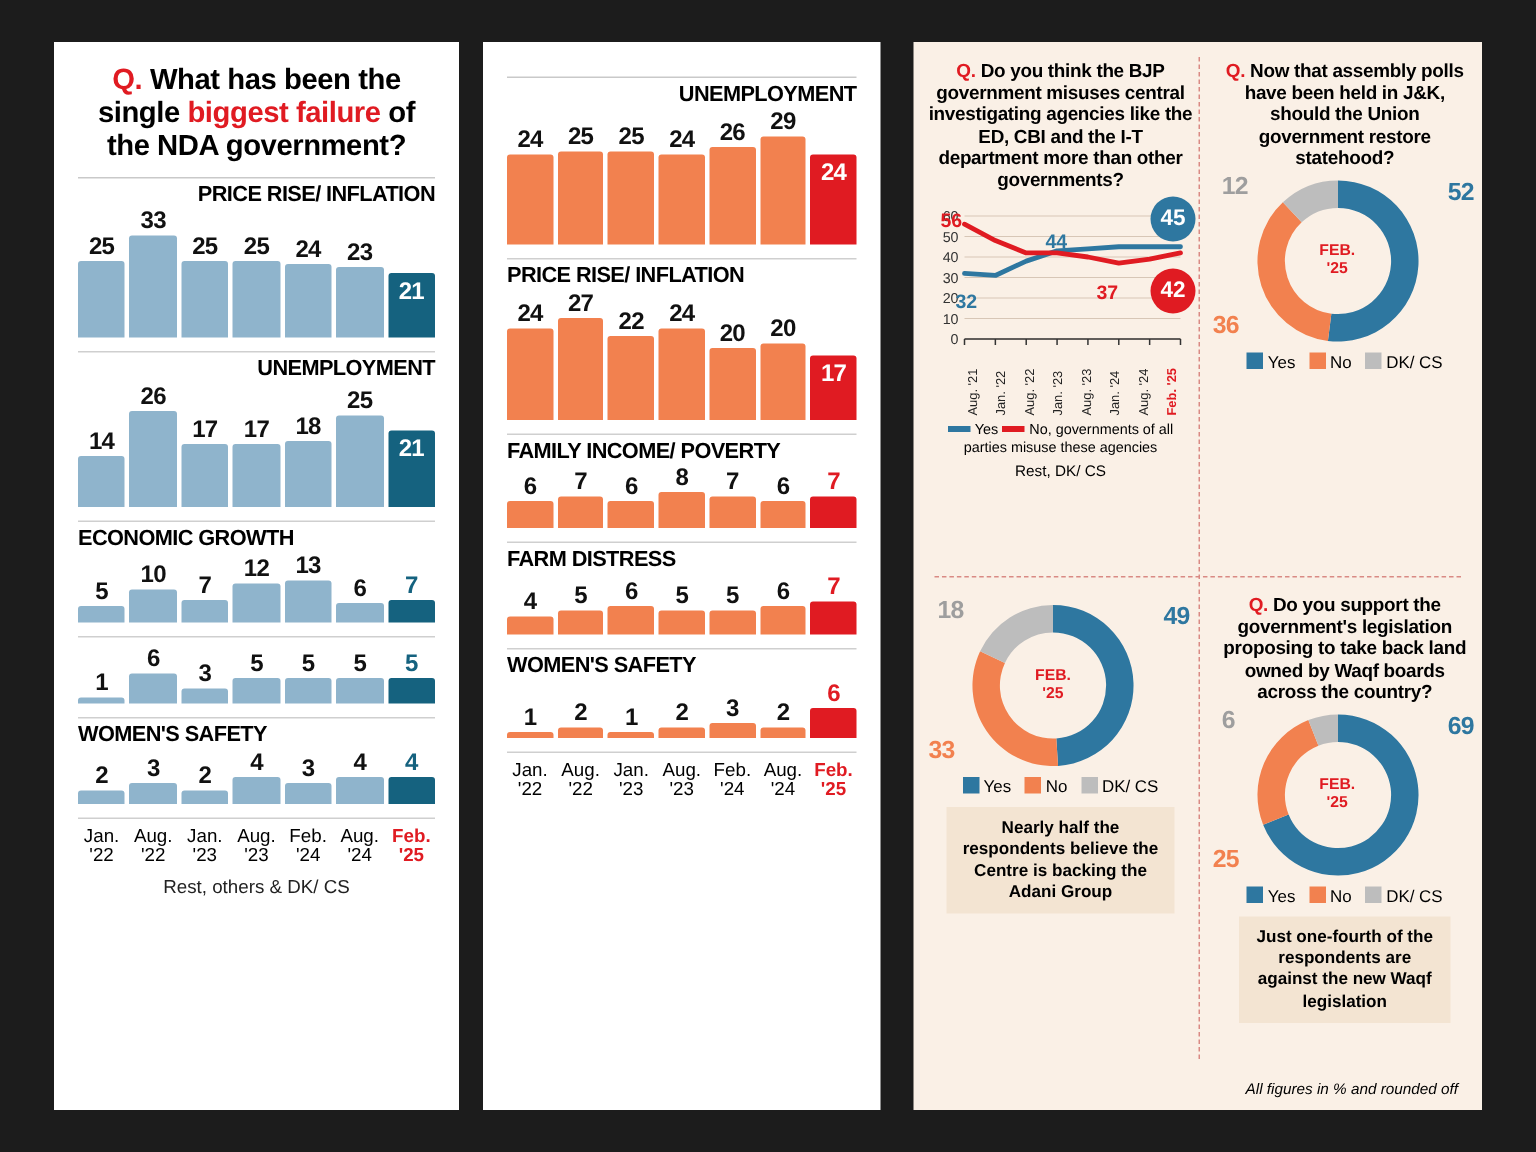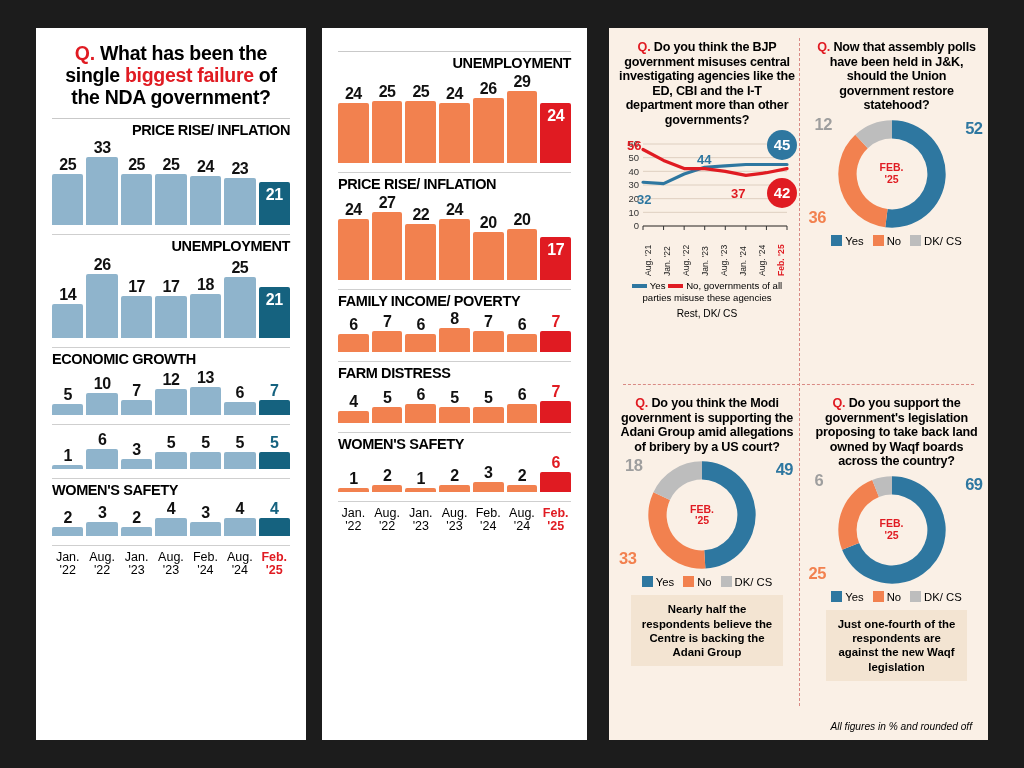--- a/index.html
+++ b/index.html
@@ -280,20 +280,21 @@
         </div>
         <div class="xtick">
           <div>Aug.</div>
           <div>'24</div>
         </div>
         <div class="xtick last">
           <div>Feb.</div>
           <div>'25</div>
         </div>
       </div>
+    <div class="foot-note">Rest, others &amp; DK/ CS</div>
   </div>
 
   <div class="panel panel-2 p2">
     <div class="rule"></div>
     <div id="p2groups">
         <div class="bargroup">
           <div class="cat-label right">UNEMPLOYMENT</div>
           <div class="bars" style="height: 92px;">
             <div class="bar-col">
               <div class="bar-val" style="bottom: 60.5862px;">24</div>
@@ -557,21 +558,20 @@
               <div>FEB.</div>
               <div>'25</div>
             </div><div class="dn-val" style="right: -22px; top: 4px; color: rgb(46, 119, 160);">52</div><div class="dn-val" style="left: -24px; bottom: 6px; color: rgb(242, 129, 79);">36</div><div class="dn-val" style="left: -18px; top: 0px; color: rgb(158, 158, 158);">12</div></div>
           <div class="legend-d">
             <span><span class="sw" style="background:#2e77a0"></span><span>Yes</span></span>
             <span><span class="sw" style="background:#f2814f"></span><span>No</span></span>
             <span><span class="sw" style="background:#bdbdbd"></span><span>DK/ CS</span></span>
           </div>
         </div>
         <div class="quad">
-          <div class="q-small"><span class="hl">Q.</span><span> Do you think the Modi government is supporting the Adani Group amid allegations of bribery by a US court?</span></div>
           <div class="donut-wrap" style="width: 128px; height: 118px;"><svg width="118" height="118" viewBox="0 0 118 118">
               <path d="M 59 5.309999999999995 A 53.690000000000005 53.690000000000005 0 0 1 62.371222993528846 112.5840550493139 L 61.2227843913377 94.33014618636082 A 35.4 35.4 0 0 0 59 23.6 Z" fill="#2e77a0"></path>
               <path d="M 62.371222993528846 112.5840550493139 A 53.690000000000005 53.690000000000005 0 0 1 10.41983555309941 36.13990983587125 L 26.96912234270291 43.92741307859643 A 35.4 35.4 0 0 0 61.2227843913377 94.33014618636082 Z" fill="#f2814f"></path>
               <path d="M 10.41983555309941 36.13990983587125 A 53.690000000000005 53.690000000000005 0 0 1 58.99999999999999 5.309999999999995 L 58.99999999999999 23.6 A 35.4 35.4 0 0 0 26.96912234270291 43.92741307859643 Z" fill="#bdbdbd"></path>
             </svg><div style="position: absolute; left: 0px; top: 0px; width: 118px; height: 118px; display: flex; flex-direction: column; align-items: center; justify-content: center; color: rgb(224, 27, 34); font-weight: bold; font-size: 10.5px; line-height: 1.1;">
               <div>FEB.</div>
               <div>'25</div>
             </div><div class="dn-val" style="right: -22px; top: 4px; color: rgb(46, 119, 160);">49</div><div class="dn-val" style="left: -24px; bottom: 6px; color: rgb(242, 129, 79);">33</div><div class="dn-val" style="left: -18px; top: 0px; color: rgb(158, 158, 158);">18</div></div>
           <div class="legend-d">
             <span><span class="sw" style="background:#2e77a0"></span><span>Yes</span></span>

